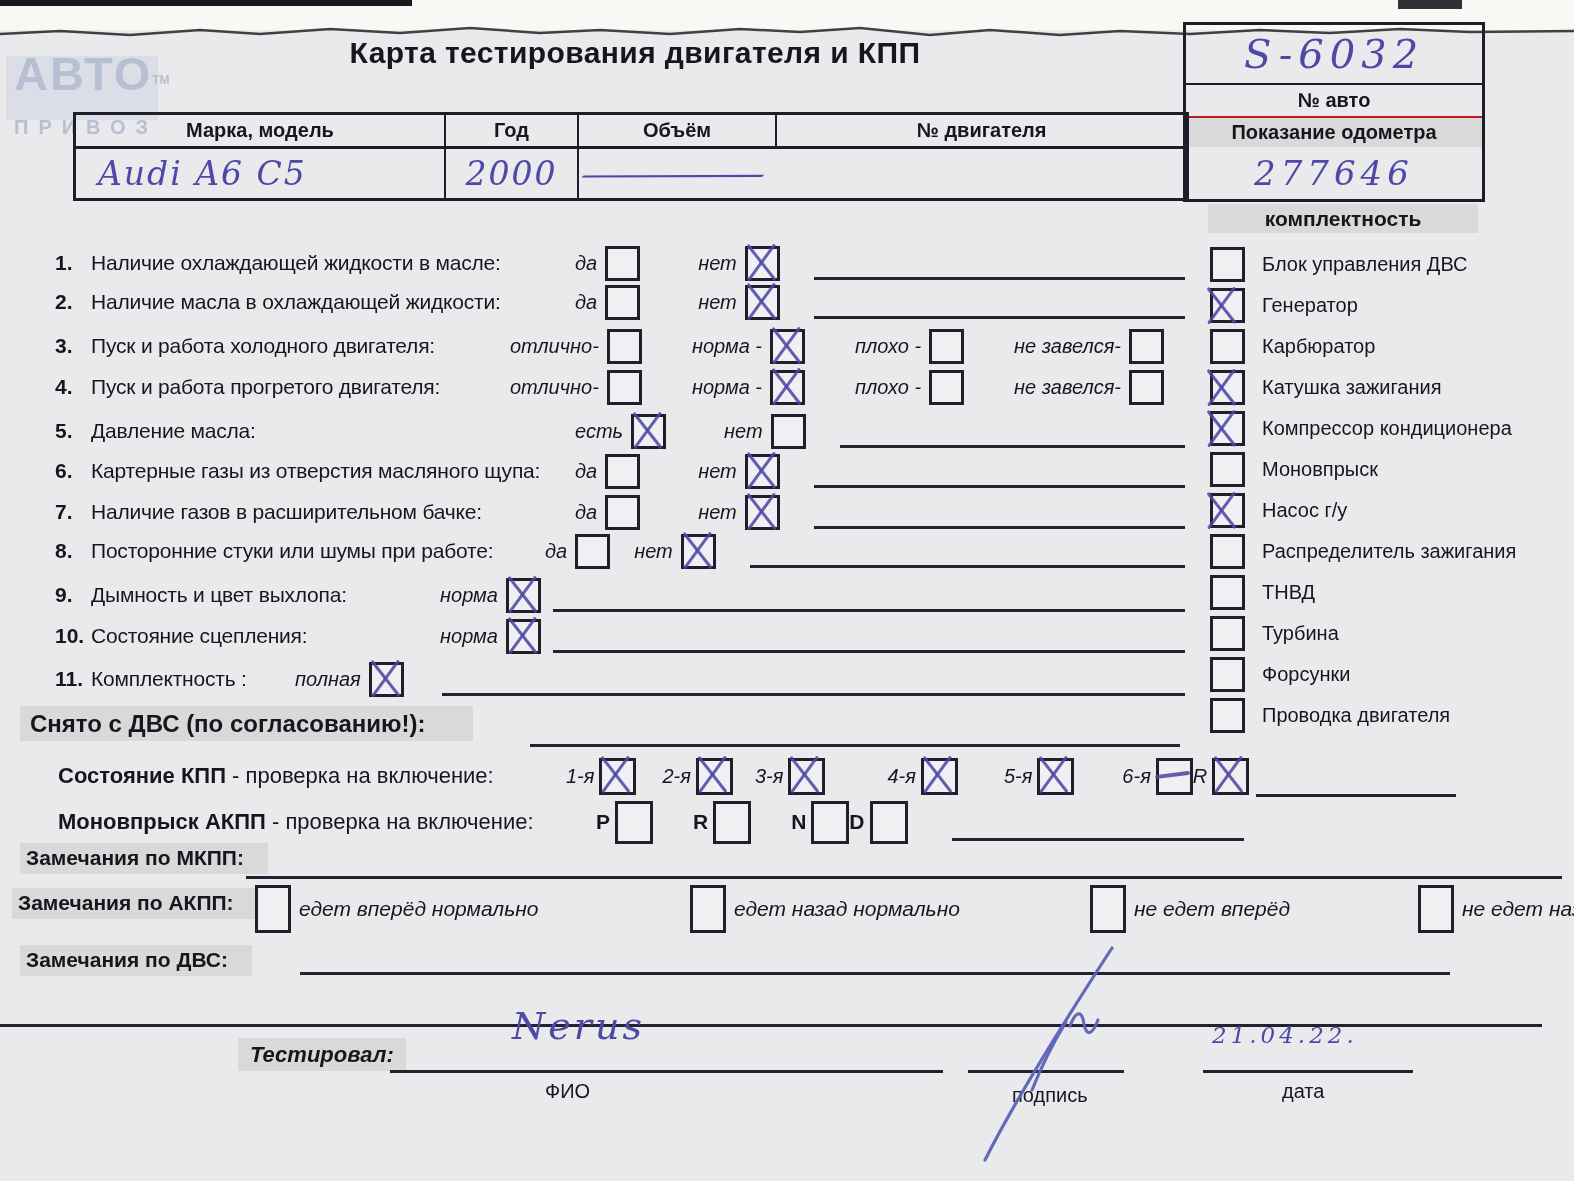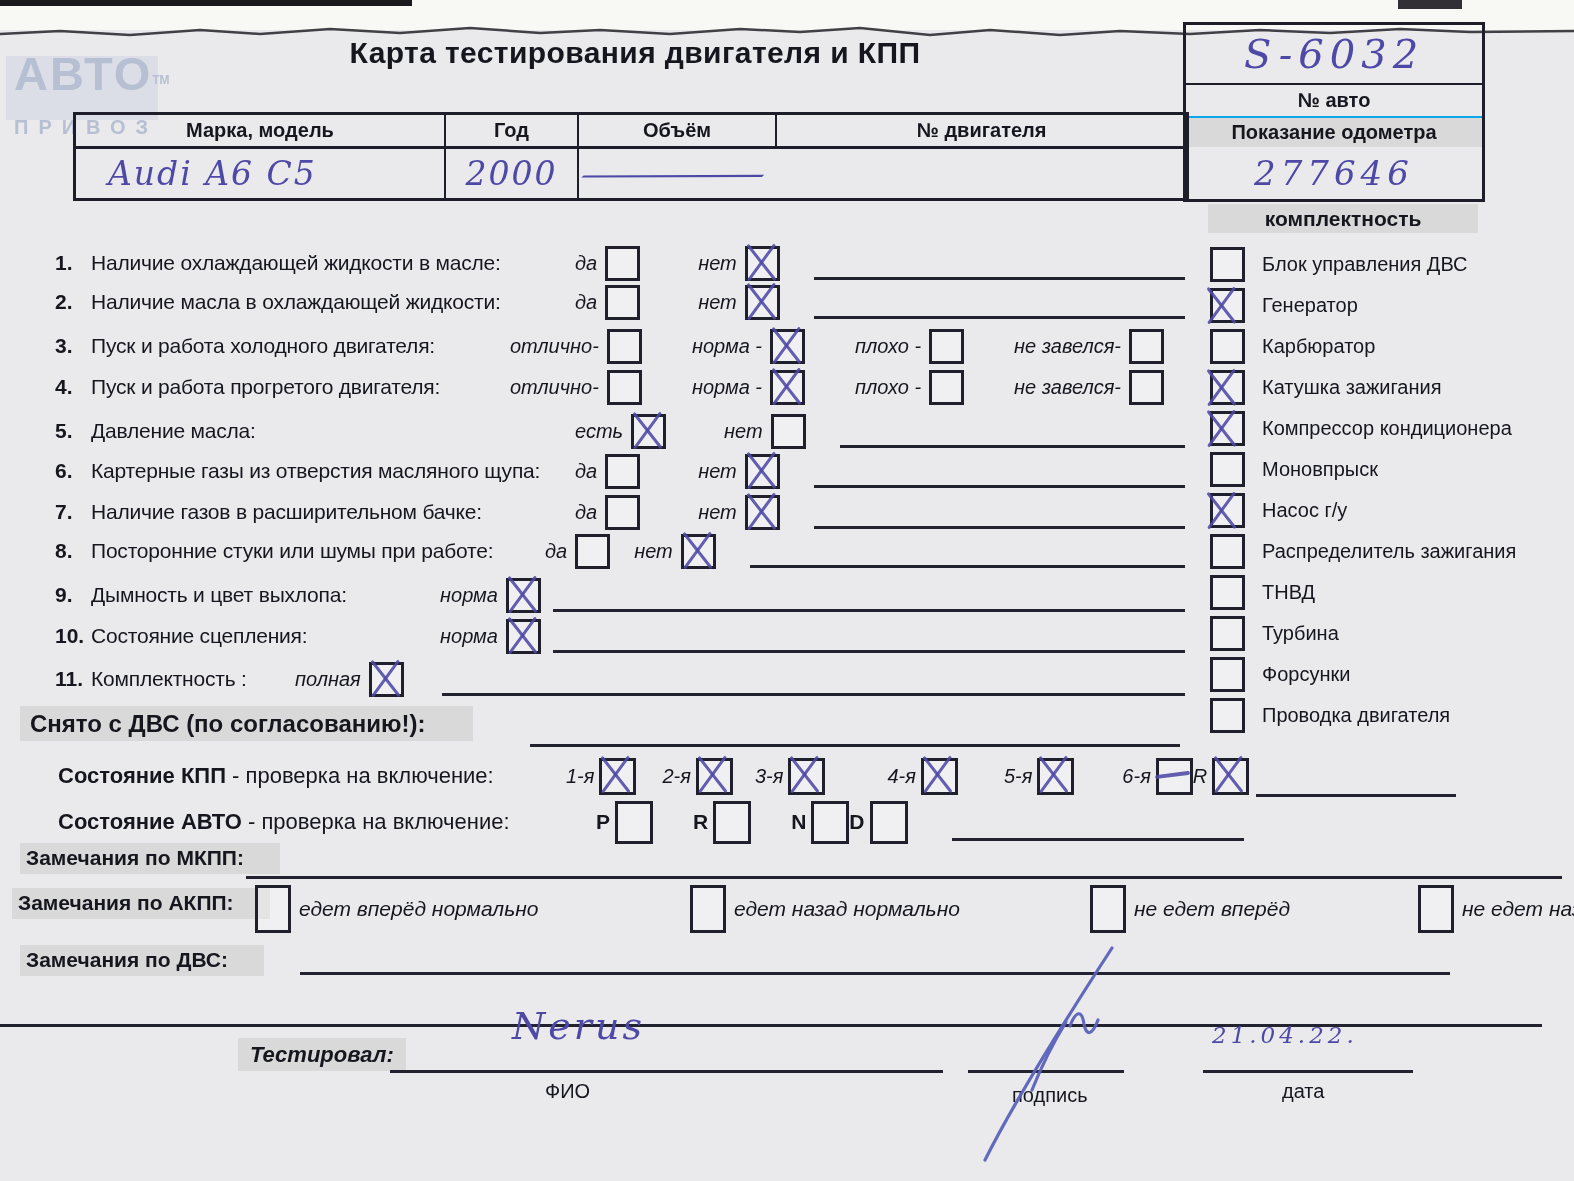--- a/index.html
+++ b/index.html
@@ -32,21 +32,21 @@
   .title{position:absolute;left:250px;top:36px;width:770px;margin:0;text-align:center;
     font-size:30px;font-weight:700;letter-spacing:.4px;}
   
   .hand{font-family:"DejaVu Serif",serif;font-style:italic;color:var(--ink);}
   
   .car-box{position:absolute;left:1183px;top:22px;width:296px;border:3px solid #1e1e2a;}
   .car-box>div{display:flex;align-items:center;justify-content:center;}
   .cb-r1{height:58px;}
   .cb-r1 .hand{font-size:40px;letter-spacing:6px;}
   .cb-r2{height:31px;border-top:2.5px solid #1e1e2a;font-weight:700;font-size:20px;}
-  .cb-r3{height:29px;border-top:2px solid #0ea5e9;background:var(--hl);font-weight:700;font-size:20px;}
+  .cb-r3{height:29px;border-top:2px solid #b91c1c;background:var(--hl);font-weight:700;font-size:20px;}
   .cb-r4{height:52px;}
   .cb-r4 .hand{font-size:34px;letter-spacing:5px;}
   
   .compl-title{position:absolute;left:1208px;top:204px;width:270px;height:29px;background:var(--hl);
     font-weight:700;font-size:21px;text-align:center;line-height:29px;}
   .compl-list{position:absolute;left:1210px;top:247px;}
   .compl-row{display:flex;align-items:center;height:34px;margin-bottom:7px;}
   .compl-row .box{margin-right:17px;}
   .compl-row .cl-lbl{font-size:20px;}
   .compl-row .mark{left:-12px;top:-7px;}
@@ -81,25 +81,25 @@
   .ld .cline{margin-left:12px}.le .cline{margin-left:38px}
   
   .vtable{position:absolute;left:73px;top:112px;width:1110px;border:3px solid #1e1e2a;
     display:grid;grid-template-columns:370px 133px 198px 1fr;}
   .vh{height:31px;border-bottom:3px solid #1e1e2a;border-right:2.5px solid #1e1e2a;
     display:flex;align-items:center;justify-content:center;font-weight:700;font-size:20px;}
   .vh.last{border-right:none;}
   .vv{height:49px;border-right:2.5px solid #1e1e2a;display:flex;align-items:center;justify-content:center;}
   .vv.last{border-right:none;}
   .vv .hand{font-size:33px;letter-spacing:2px;}
-  .vv.first{justify-content:flex-start;padding-left:32px;}
+  .vv.first{justify-content:flex-start;padding-left:22px;}
   .dash-hand{display:inline-block;transform:scaleX(6) rotate(-1deg);font-size:28px;}
   
   .hl-bar{background:var(--hl);padding:4px 48px 4px 10px;font-weight:700;font-size:24px;}
-  .hl-bar2{background:var(--hl);padding:3px 36px 5px 6px;font-weight:700;font-size:21px;}
+  .hl-bar2{background:var(--hl);padding:3px 24px 5px 6px;font-weight:700;font-size:21px;}
   .hl-bar3{background:var(--hl);padding:4px 12px;font-weight:700;font-style:italic;font-size:22px;}
   .abs{position:absolute;}
   .snyato{left:20px;top:710px;}
   .snyato-line{left:530px;top:744px;width:650px;border-top:3px solid var(--line);}
   .kpp,.akpp{position:absolute;left:58px;height:40px;display:flex;align-items:center;}
   .kpp{top:756px;}
   .akpp{top:802px;}
   .sect-lbl{font-size:22px;flex:none;}
   .kpp .sect-lbl{width:482px;}
   .akpp .sect-lbl{width:492px;}
@@ -462,21 +462,21 @@
       <span class="gear">
         <span class="gl">R</span>
         <span class="box">
           <span class="mark x"></span>
         </span>
       </span>
     </div>
   <div class="abs kpp-line"></div>
 
   <div class="akpp">
-    <span class="sect-lbl"><b>Состояние АВТО</b><span> - проверка на включение:</span></span>
+    <span class="sect-lbl"><b>Моновпрыск АКПП</b><span> - проверка на включение:</span></span>
   <span class="gear">
         <span class="gl">P</span>
         <span class="box"></span>
       </span>
       <span class="gear">
         <span class="gl">R</span>
         <span class="box"></span>
       </span>
       <span class="gear">
         <span class="gl">N</span>

